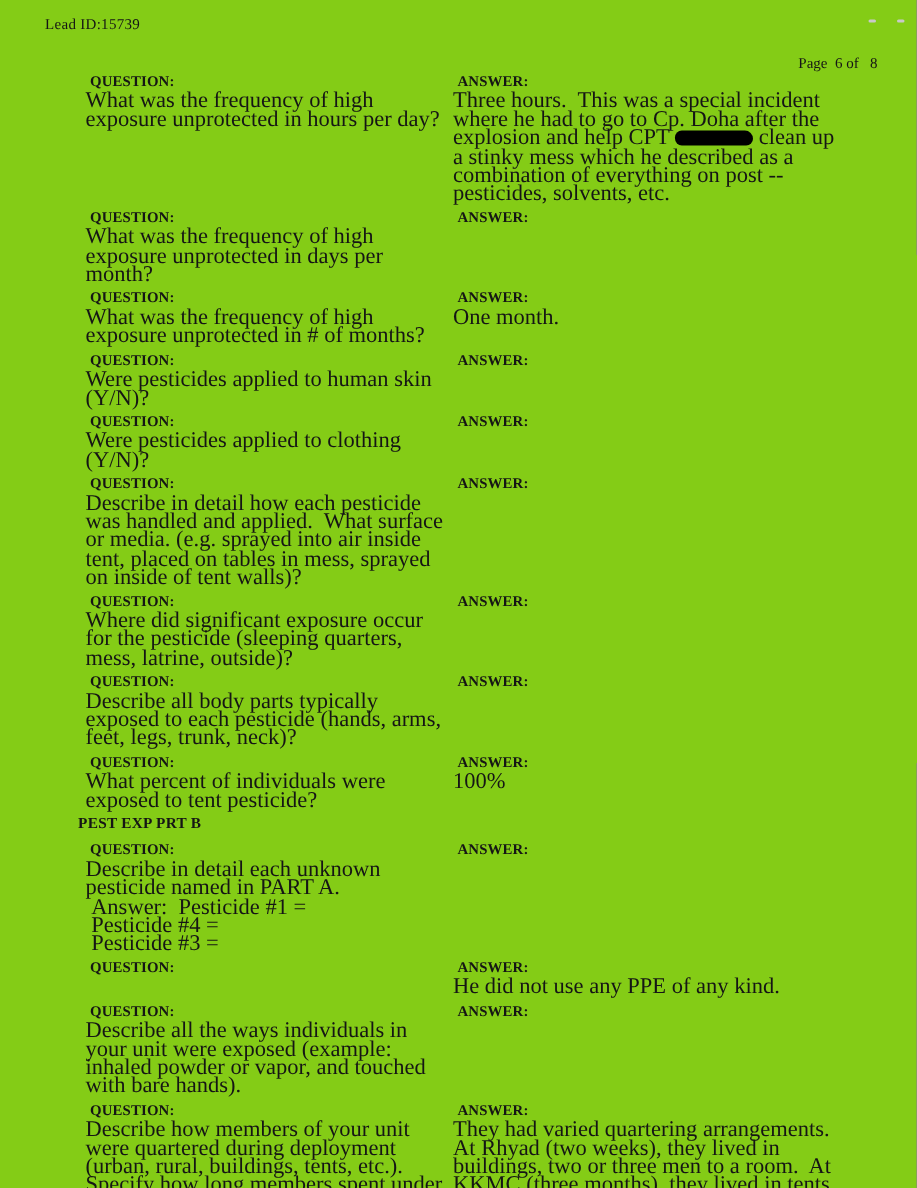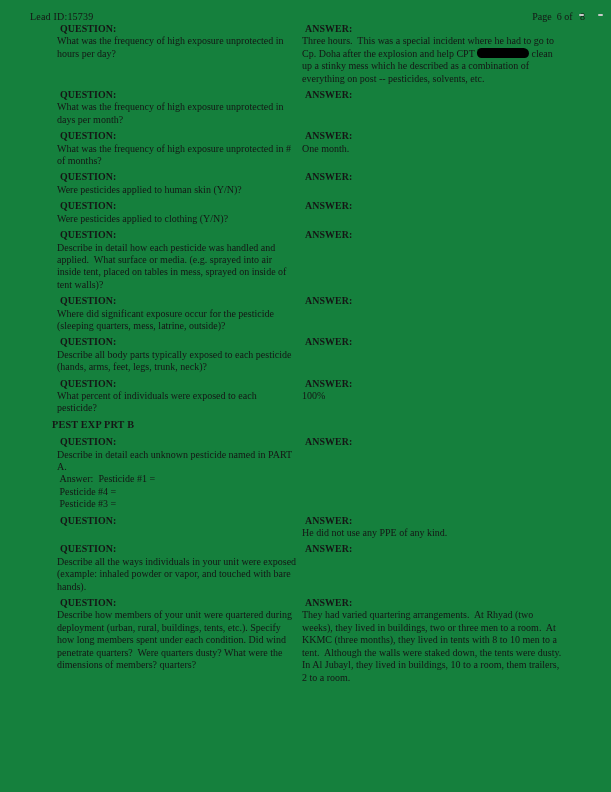--- a/index.html
+++ b/index.html
@@ -1,46 +1,46 @@
 <!DOCTYPE html>
 <html><head>
 <meta charset="utf-8">
 <style>
   html, body { margin:0; padding:0; background:#888; }
   .page {
     position:relative;
     width:611px; height:792px;
     margin:0 auto;
-    background:#15803d;
+    background:#84cc16;
     font-family:"Liberation Serif", serif;
     color:#151515;
     overflow:hidden;
   }
   .hdr {
     display:flex;
     justify-content:space-between;
     padding:11px 26px 0 30px;
     font-size:10px;
     line-height:12px;
   }
   .lead-id { letter-spacing:0.2px; }
-  .page-no { white-space:pre; }
+  .page-no { white-space:pre;margin-top:26px; }
   .content { margin-left:52px; margin-right:20px; }
   .row { display:flex; margin-bottom:4px; }
   .qcell { width:245px; flex:0 0 245px; }
   .acell { flex:1 1 auto; min-width:0; }
   .cell-hd {
     font-weight:bold;
     font-size:9.9px;
     line-height:12.4px;
     padding-left:8px;
     letter-spacing:0.1px;
   }
   .cell-tx {
-    font-size:10px;
+    font-size:15px;
     line-height:12.4px;
     padding-left:5px;
     white-space:pre-wrap;
   }
   .qcell .cell-tx { max-width:240px; }
   .acell .cell-tx { max-width:262px; }
   .section-hd {
     font-weight:bold;
     font-size:10.2px;
     line-height:12.4px;
@@ -156,21 +156,21 @@
       </div>
       <div class="acell">
         <div class="cell-hd">ANSWER:</div>
         <div class="cell-tx"></div>
       </div>
     </div>
 
     <div class="row">
       <div class="qcell">
         <div class="cell-hd">QUESTION:</div>
-        <div class="cell-tx">What percent of individuals were exposed to each pesticide?</div>
+        <div class="cell-tx">What percent of individuals were exposed to tent pesticide?</div>
       </div>
       <div class="acell">
         <div class="cell-hd">ANSWER:</div>
         <div class="cell-tx">100%</div>
       </div>
     </div>
 
     <div class="section-hd">PEST EXP PRT B</div>
 
     <div class="row">

